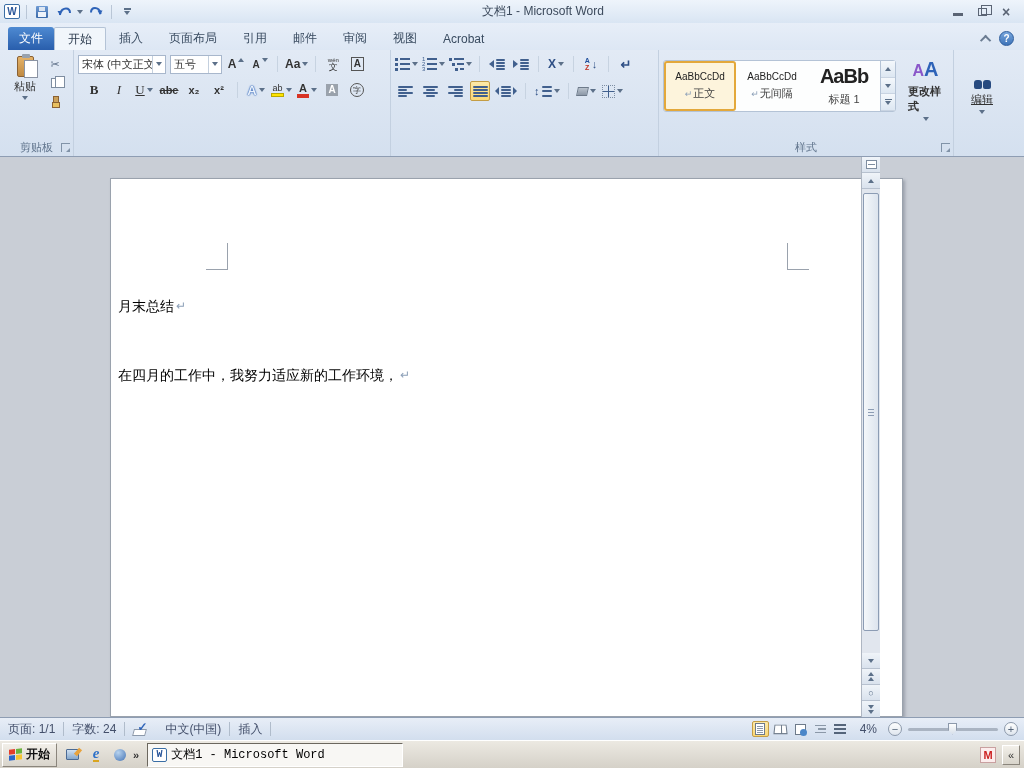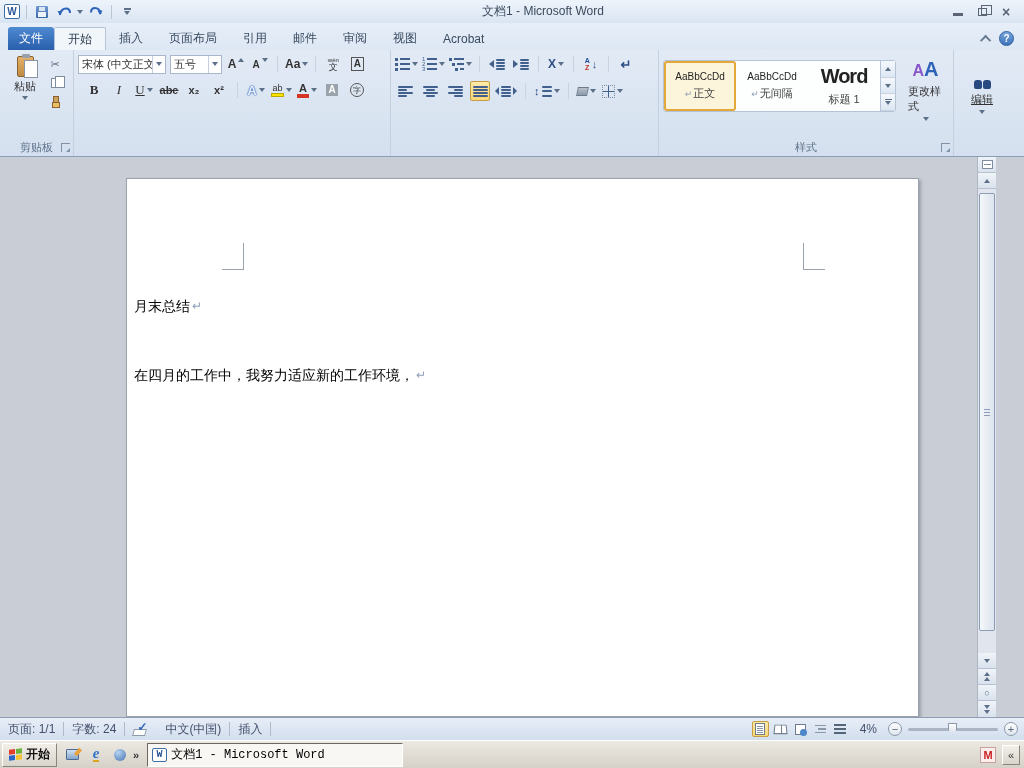--- a/index.html
+++ b/index.html
@@ -6,21 +6,21 @@
   html,body { width:1024px; height:768px; overflow:hidden; }
   body { font-family:"Liberation Sans", sans-serif; font-size:12px; color:#333; position:relative; background:#c9ced6; }
 
   
   .titlebar { position:absolute; top:0; left:0; width:1024px; height:23px;
     background:linear-gradient(#eef4fb,#d9e5f3); display:flex; align-items:center; }
   .tabrow { position:absolute; top:23px; left:0; width:1024px; height:27px;
     background:linear-gradient(#e7eef8,#dde7f4); display:flex; align-items:flex-end; }
   .ribbon { position:absolute; top:50px; left:0; width:1024px; height:107px;
     background:linear-gradient(#e2eaf5,#d4e0ef); border-bottom:1px solid #8e9db3; display:flex; }
-  .docarea { position:absolute; top:157px; left:16px; width:980px; height:560px; background:#c9ced6; }
+  .docarea { position:absolute; top:157px; left:0; width:880px; height:560px; background:#c9ced6; }
   .statusbar { position:absolute; top:717px; left:0; width:1024px; height:23px;
     background:linear-gradient(#e8eef7,#d2deee); border-top:1px solid #8e9db3;
     display:flex; align-items:center; font-size:12px; color:#44506077; }
   .taskbar { position:absolute; top:740px; left:0; width:1024px; height:28px;
     background:linear-gradient(#ece9e2,#d5d1c8); border-top:1px solid #fff; display:flex; align-items:center; }
 
   
   .qat { display:flex; align-items:center; gap:4px; padding-left:4px; height:100%; }
   .wicon { width:16px; height:15px; background:#fff; border:1px solid #3a6ea5; border-radius:2px;
     color:#2b579a; font-weight:bold; font-size:10px; display:flex; align-items:center; justify-content:center; }
@@ -546,42 +546,42 @@
             </span>
         </div>
         <div class="style-item">
           <span class="sample">AaBbCcDd</span>
           <span class="sname">
               <span class="pilc">↵</span>
               <span>无间隔</span>
             </span>
         </div>
         <div class="style-item">
-          <span class="sample big">Word</span>
+          <span class="sample big">AaBb</span>
           <span class="sname">
               <span>标题 1</span>
             </span>
         </div>
         <div class="scrollcol">
           <div>
               <span class="ua"></span>
             </div>
           <div>
               <span class="dd"></span>
             </div>
           <div>
               <span class="morebar">
                 <span class="dd"></span>
               </span>
             </div>
         </div>
       </div>
       <div class="bigbtn" style="margin-top:2px;">
         <span class="AA"><span class="a1">A</span><span class="a2">A</span></span>
-        <span style="font-size:11px;color:#333;">更改样式</span>
+        <span style="font-size:11px;color:#333;font-weight:bold;">更改样式</span>
         <span class="dd"></span>
       </div>
     </div>
     <div class="g-label">
       <span>样式</span>
       <span class="launcher"></span>
     </div>
   </div>
 
   <div class="group" style="width:56px; border-right:none;">

